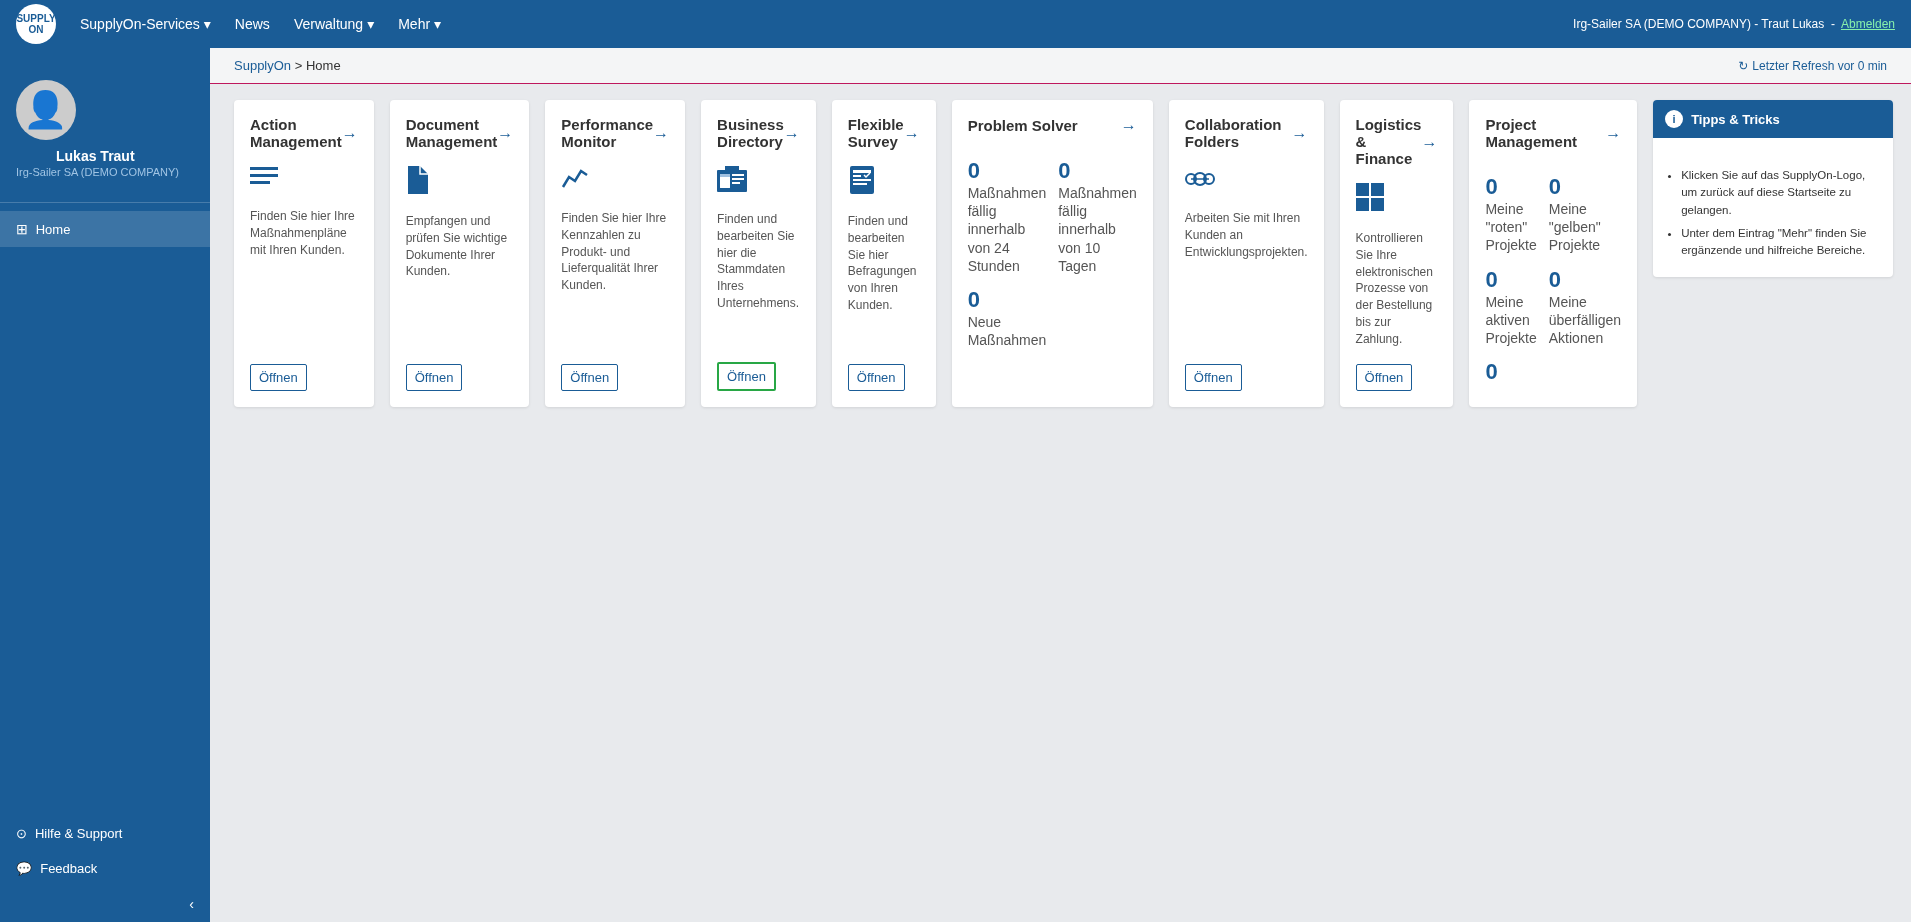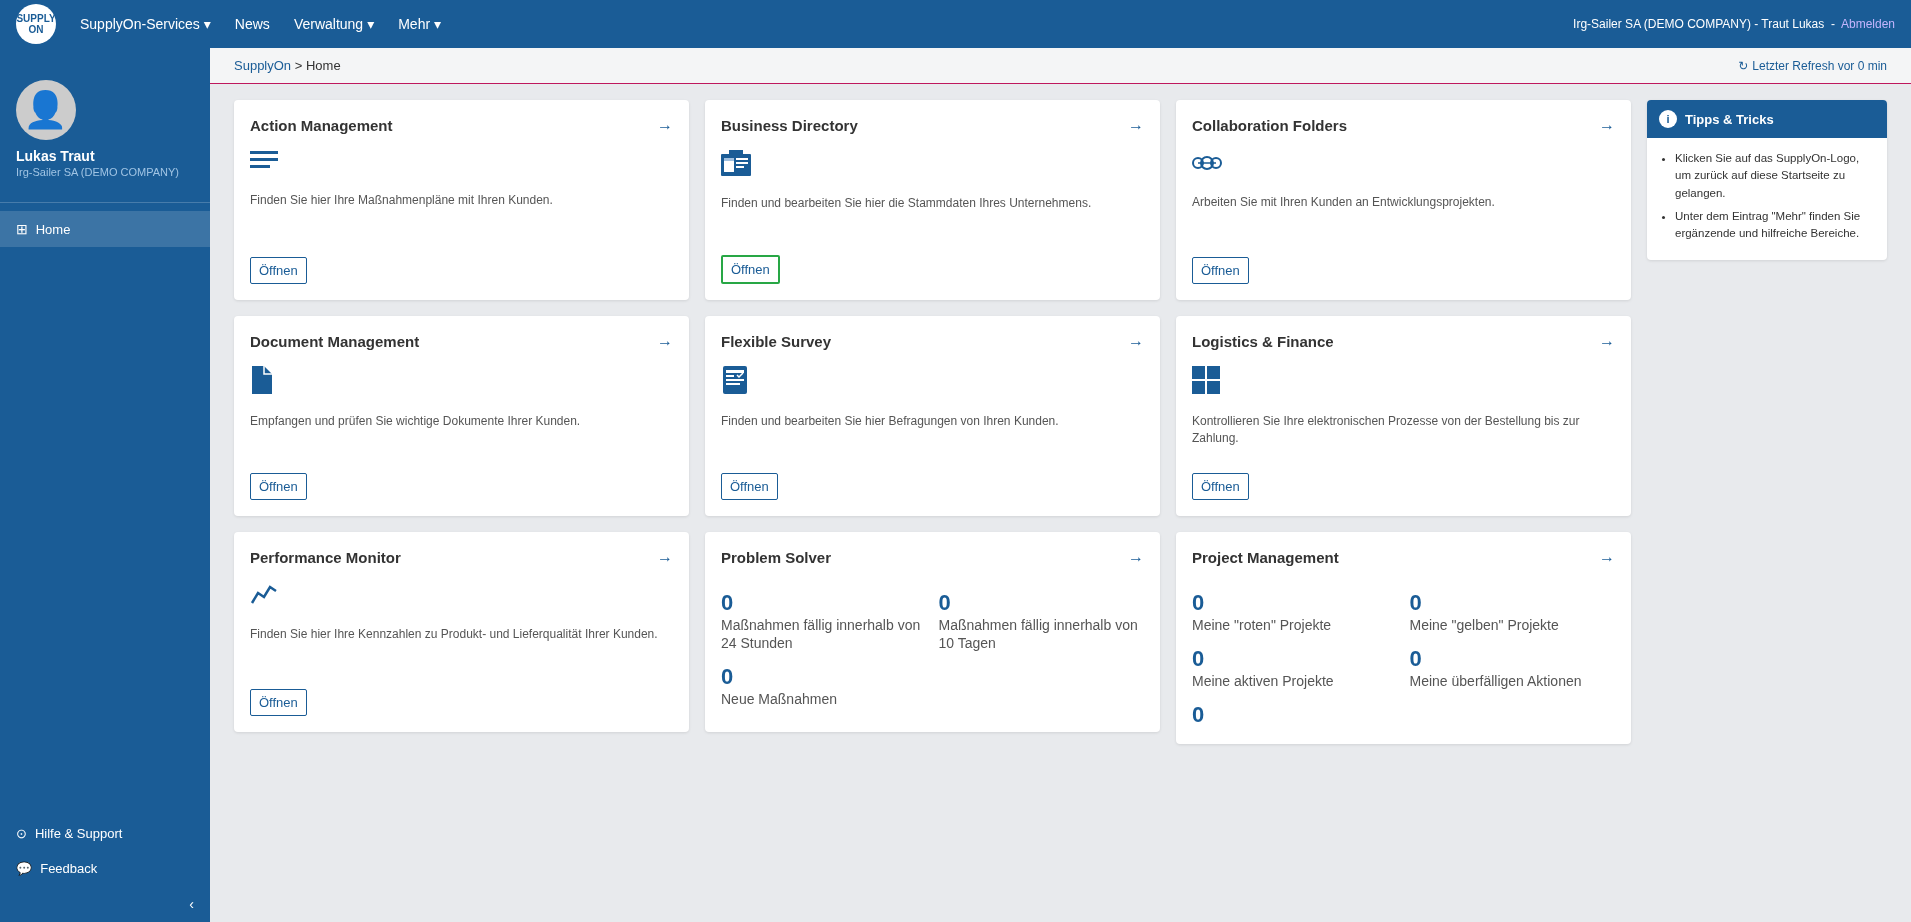--- a/index.html
+++ b/index.html
@@ -47,21 +47,21 @@
       align-items: center;
       gap: 4px;
       white-space: nowrap;
     }
     .nav-right {
       margin-left: auto;
       color: white;
       font-size: 12px;
       text-align: right;
     }
-    .nav-right a { color: #c4b5fd; cursor: pointer; }
+    .nav-right a { color: #86efac; text-decoration: underline; cursor: pointer; }
 
     
     .layout {
       display: flex;
       margin-top: 48px;
       height: calc(100vh - 48px);
     }
 
     
     .sidebar {
@@ -86,21 +86,21 @@
       background: #ccc;
       display: flex;
       align-items: center;
       justify-content: center;
       margin-bottom: 8px;
     }
     .avatar-icon {
       color: #666;
       font-size: 36px;
     }
-    .user-name { font-size: 14px; font-weight: bold; color: white; }
+    .user-name { font-size: 14px; font-weight: bold; color: white; margin-left: 40px; }
     .user-company { font-size: 11px; color: #a0c4e4; margin-top: 2px; }
 
     .sidebar-divider { border: none; border-top: 1px solid rgba(255,255,255,0.2); margin: 8px 0; }
 
     .sidebar-item {
       display: flex;
       align-items: center;
       padding: 10px 16px;
       color: white;
       font-size: 13px;
@@ -155,21 +155,21 @@
 
     
     .cards-area {
       padding: 16px 24px;
       display: flex;
       gap: 16px;
     }
     .cards-column {
       flex: 1;
       display: flex;
-      flex-direction: column;
+      flex-direction: row;
       gap: 16px;
     }
     .card {
       background: white;
       border-radius: 4px;
       padding: 16px;
       box-shadow: 0 1px 3px rgba(0,0,0,0.1);
       min-height: 200px;
       display: flex;
       flex-direction: column;
@@ -269,20 +269,21 @@
       justify-content: center;
       font-size: 11px;
       font-weight: bold;
       flex-shrink: 0;
     }
     .tips-body {
       padding: 12px;
       font-size: 11.5px;
       color: #333;
       line-height: 1.5;
+      margin-top: 17px;
     }
     .tips-body ul { padding-left: 16px; }
     .tips-body li { margin-bottom: 6px; }
   </style>
 </head>
 <body>
 
 <nav class="top-nav">
   <div class="logo">
     <div class="logo-circle">

